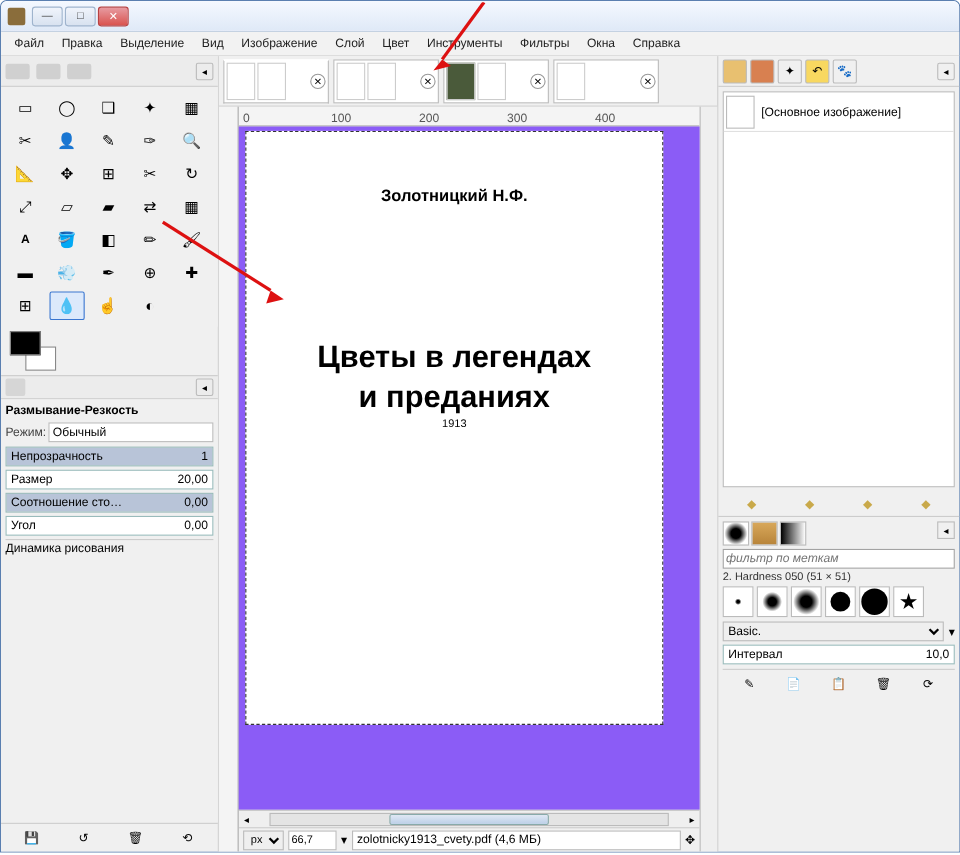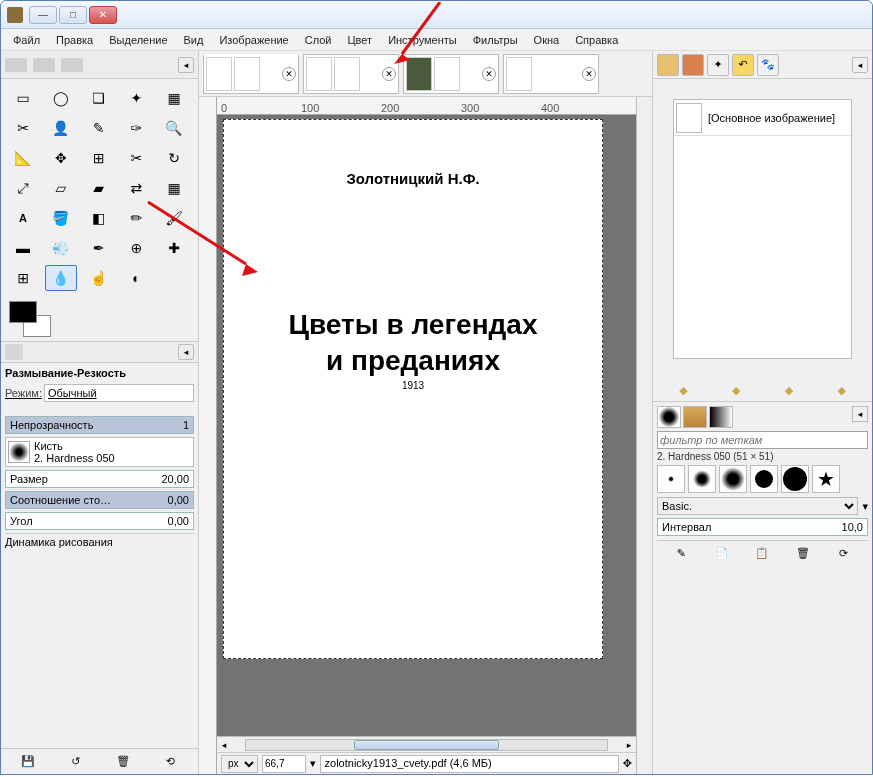--- a/index.html
+++ b/index.html
@@ -33,21 +33,21 @@
 .color-swatch-area { height: 44px; padding: 4px 6px; position: relative; }
 .fg-swatch { width: 28px; height: 22px; background: #000; border: 1px solid #888; position: absolute; left: 8px; top: 4px; }
 .bg-swatch { width: 28px; height: 22px; background: #fff; border: 1px solid #888; position: absolute; left: 22px; top: 18px; }
 
 .panel-tabs { height: 22px; display: flex; align-items: center; border-top: 1px solid #ccc; border-bottom: 1px solid #ccc; padding: 0 4px; background: #ececec; }
 .panel-tabs .tabicon { width: 18px; height: 16px; background: #d6d6d6; margin-right: 4px; border-radius: 2px; }
 .panel-tabs .arrow-btn { margin-left: auto; width: 16px; height: 16px; border: 1px solid #bbb; border-radius: 2px; display:flex;align-items:center;justify-content:center;font-size:9px; }
 
 .tool-options { flex: 1; padding: 4px; background: #f0f0f0; overflow: hidden; }
 .tool-name { font-weight: bold; margin-bottom: 4px; }
-.opt-row { display: flex; align-items: center; margin-bottom: 13px; height: 20px; text-decoration: underline; }
+.opt-row { display: flex; align-items: center; margin-bottom: 3px; height: 20px; }
 .opt-row label { width: 50px; color: #444; }
 .opt-row input { flex: 1; border: 1px solid #bbb; padding: 1px 3px; height: 18px; background: #fff; }
 .slider-row { background: linear-gradient(to right,#b8c4d8 0%,#b8c4d8 100%); border: 1px solid #9bb; height: 18px; padding: 0 4px; display: flex; align-items: center; justify-content: space-between; margin-bottom: 3px; }
 .brush-row { display: flex; align-items: center; gap: 4px; border: 1px solid #bbb; padding: 2px; background: #fff; margin-bottom: 3px; }
 .brush-thumb { width: 22px; height: 22px; background: radial-gradient(circle, #000 20%, #fff 70%); border: 1px solid #aaa; }
 
 .bottom-icons { height: 26px; border-top: 1px solid #ccc; display: flex; align-items: center; justify-content: space-around; padding: 0 4px; }
 .bottom-icons .bi { width: 18px; height: 18px; display:flex;align-items:center;justify-content:center; }
 
 
@@ -57,21 +57,21 @@
 .doc-tab.active { border-top: 2px solid #fff; background: #fff; box-shadow: inset 0 2px 0 #fff; }
 .doc-thumb { width: 26px; height: 34px; background: #fff; border: 1px solid #ccc; }
 .doc-thumb.dark { background: #4a5a3a; }
 .doc-close { width: 14px; height: 14px; border: 1px solid #999; border-radius: 7px; display: flex; align-items: center; justify-content: center; font-size: 9px; margin-left: auto; }
 
 .canvas-wrap { flex: 1; position: relative; display: flex; }
 .ruler-v { width: 18px; background: #f4f4f4; border-right: 1px solid #aaa; position: relative; font-size: 8px; color: #555; writing-mode: vertical-rl; text-align: right; }
 .canvas-col { flex: 1; display: flex; flex-direction: column; }
 .ruler-h { height: 18px; background: #f4f4f4; border-bottom: 1px solid #aaa; display: flex; align-items: flex-end; font-size: 8px; color: #555; padding-left: 4px; }
 .ruler-h span { width: 80px; display: inline-block; }
-.canvas-scroll { flex: 1; background: #737373; position: relative; overflow: hidden; }
+.canvas-scroll { flex: 1; background: #8b5cf6; position: relative; overflow: hidden; }
 .page { position: absolute; left: 6px; top: 4px; width: 380px; height: 540px; background: #fff; border: 1px dashed #333; padding: 40px 30px; font-family: Georgia, serif; text-align: center; color: #000; }
 .page .author { font-size: 15px; font-weight: bold; margin-top: 10px; }
 .page .title { font-size: 28px; font-weight: bold; margin-top: 120px; line-height: 1.3; }
 .page .city { font-size: 10px; margin-top: 200px; }
 .page .year { font-size: 10px; }
 
 .scrollbar-h { height: 16px; background: #efefef; border-top: 1px solid #bbb; display: flex; align-items: center; }
 .sb-track { flex: 1; height: 12px; background: #e4e4e4; border: 1px solid #bbb; position: relative; margin: 0 14px; }
 .sb-thumb { position: absolute; left: 30%; width: 40%; height: 100%; background: linear-gradient(#dfe7f4,#bcd0e8); border: 1px solid #8aa; border-radius: 2px; }
 .sb-btn { width: 14px; height: 14px; display:flex;align-items:center;justify-content:center; font-size: 9px; }
@@ -79,21 +79,21 @@
 .status-bar { height: 22px; background: #f0f0f0; border-top: 1px solid #ccc; display: flex; align-items: center; padding: 0 4px; gap: 4px; }
 .status-bar select, .status-bar input { border: 1px solid #bbb; height: 18px; font-size: 10px; padding: 0 2px; }
 .status-bar .filename { flex: 1; border: 1px solid #bbb; height: 18px; padding: 1px 4px; background: #fff; }
 
 
 .right-panel { width: 220px; border-left: 1px solid #ccc; background: #f0f0f0; display: flex; flex-direction: column; }
 .right-toolbar { height: 28px; display: flex; align-items: center; gap: 3px; padding: 0 4px; border-bottom: 1px solid #ccc; }
 .right-toolbar .rtb { width: 22px; height: 22px; border: 1px solid #bbb; border-radius: 2px; display:flex;align-items:center;justify-content:center; }
 .right-toolbar .arrow-btn { margin-left: auto; width: 16px; height: 16px; border: 1px solid #bbb; border-radius: 2px; display:flex;align-items:center;justify-content:center;font-size:9px; }
 
-.layers-area { height: 260px; background: #fff; border: 1px solid #bbb; margin: 20px; position: relative; }
+.layers-area { height: 360px; background: #fff; border: 1px solid #bbb; margin: 4px; position: relative; }
 .layer-row { display: flex; align-items: center; border-bottom: 1px solid #e0e0e0; padding: 2px; height: 36px; }
 .layer-thumb { width: 26px; height: 30px; border: 1px solid #bbb; background: #fff; margin-right: 6px; }
 
 .layer-btns { height: 22px; display: flex; align-items: center; justify-content: space-around; padding: 0 4px; }
 .layer-btns span { color: #c9a94a; }
 
 .brush-section { border-top: 1px solid #ccc; padding: 4px; }
 .brush-tabs { display: flex; gap: 2px; margin-bottom: 3px; }
 .brush-tab { width: 24px; height: 22px; border: 1px solid #bbb; background: #fff; }
 .brush-tab.grad { background: linear-gradient(90deg,#000,#fff); }
@@ -275,27 +275,20 @@
       <div class="tool-options">
         <div class="tool-name">Размывание-Резкость</div>
         <div class="opt-row">
           <label>Режим:</label>
           <input readonly="" value="Обычный" style="">
         </div>
         <div class="slider-row">
           <span>Непрозрачность</span>
           <span>1</span>
         </div>
-        <div class="brush-row">
-          <div class="brush-thumb"></div>
-          <div>
-            <div>Кисть</div>
-            <div>2. Hardness 050</div>
-          </div>
-        </div>
         <div class="slider-row" style="background:#fff;">
           <span>Размер</span>
           <span>20,00</span>
         </div>
         <div class="slider-row">
           <span>Соотношение сто…</span>
           <span>0,00</span>
         </div>
         <div class="slider-row" style="background:#fff;">
           <span>Угол</span>

